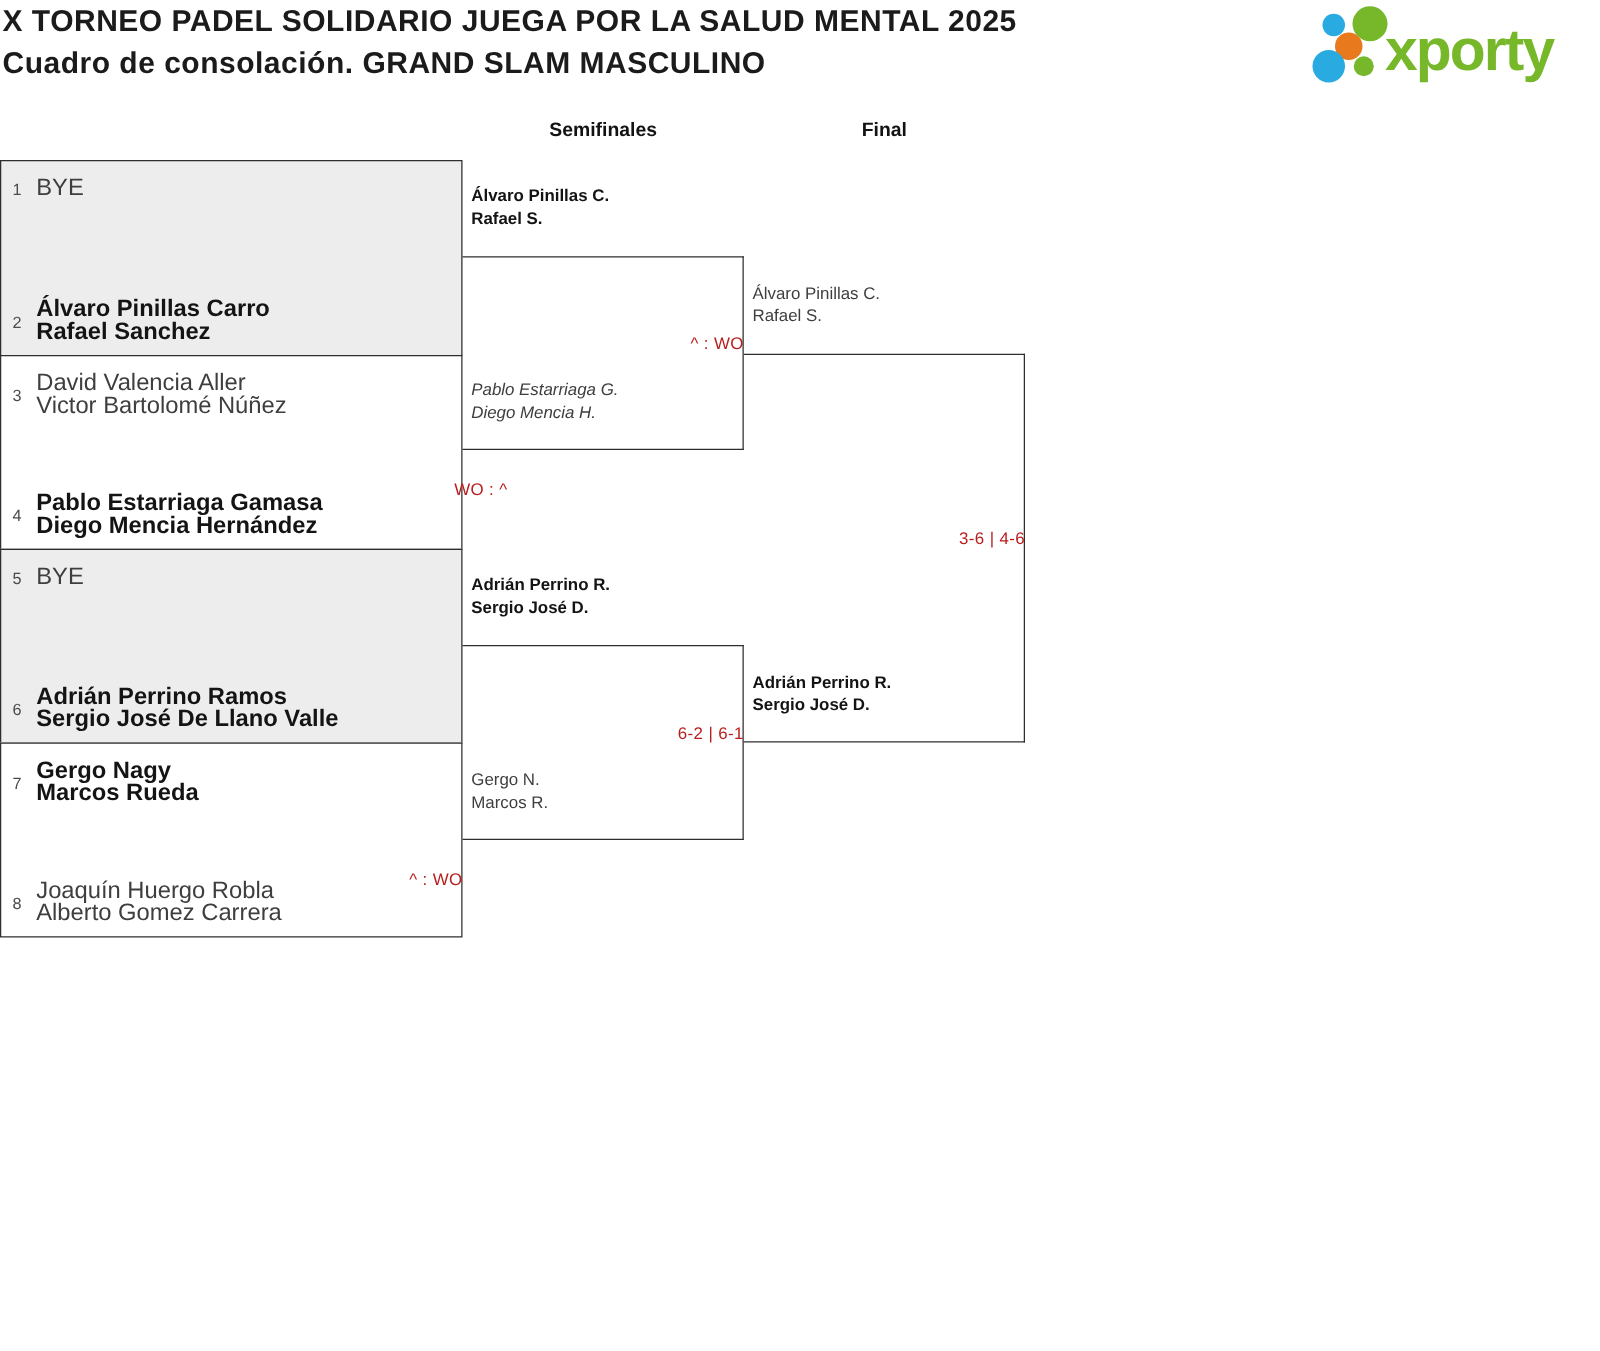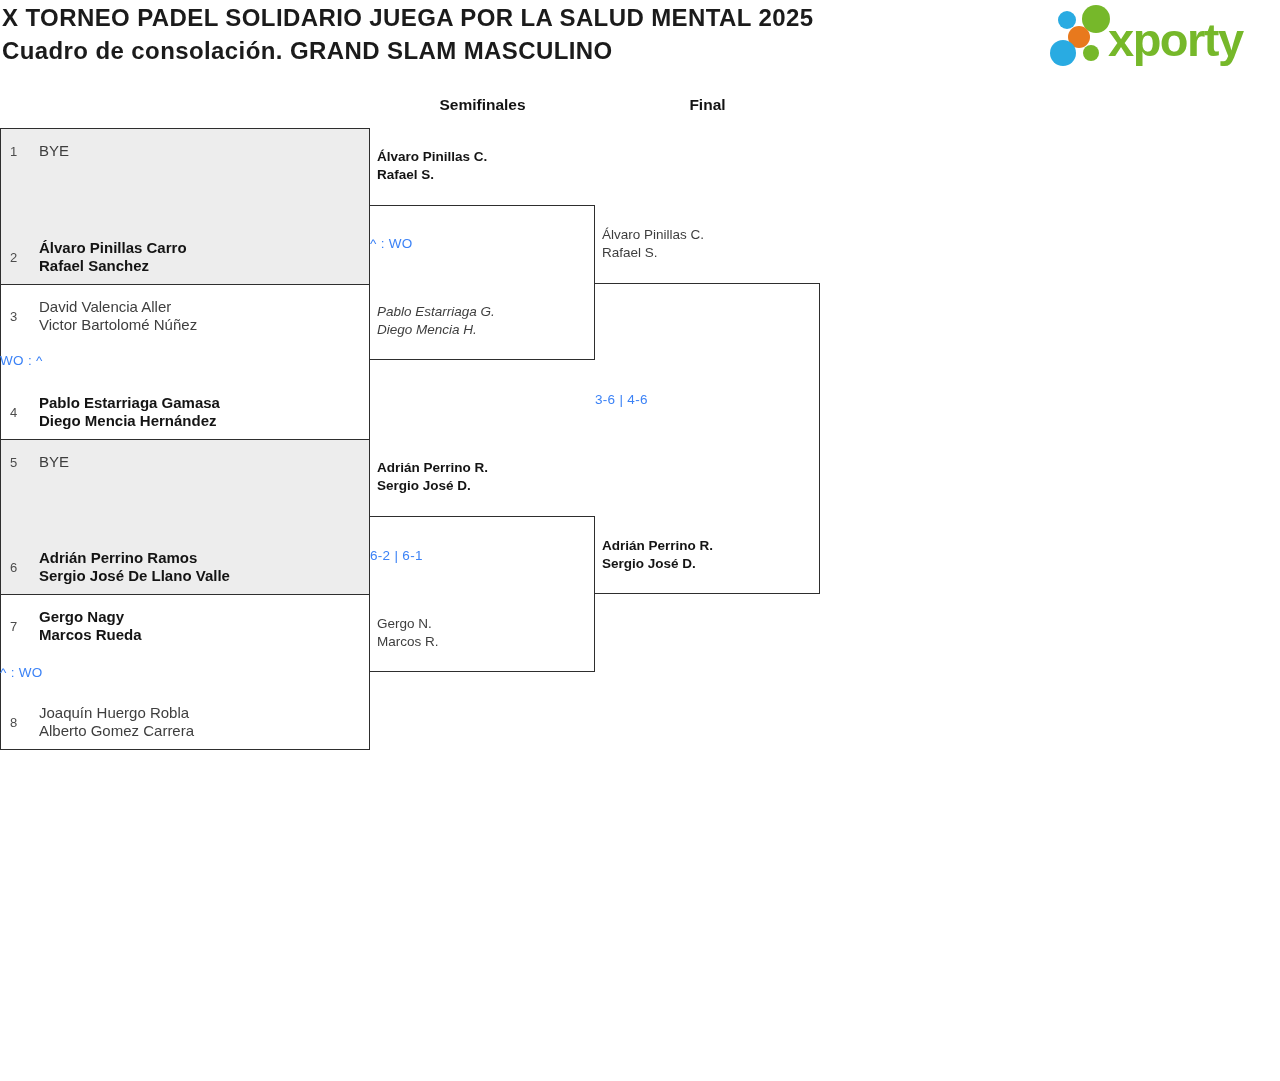--- a/index.html
+++ b/index.html
@@ -34,38 +34,38 @@
   }
   .qf-block.gray{background:var(--block_bg,#EDEDED);}
   .qf1{top:128px;height:157px;}
   .qf2{top:284px;height:156px;}
   .qf3{top:439px;height:156px;}
   .qf4{top:594px;height:156px;}
   .prow{position:absolute;left:9px;right:6px;display:flex;gap:8px;}
   .prow.toprow{top:13px;}
   .prow.botrow{bottom:9px;}
   .seed{min-width:11px;font-size:13px;color:#4c4c4c;align-self:center;}
-  .names{font-size:15px;line-height:18px;color:#3e3e3e;margin-left:10px;}
+  .names{font-size:19px;line-height:18px;color:#3e3e3e;}
   .names.win{font-weight:700;color:#141414;}
   
   .mbox{position:absolute;box-sizing:border-box;border:1.5px solid var(--line,#2E2E2E);border-left:none;background:transparent;}
   .sf-box1{left:370px;top:205px;width:225px;height:155px;}
   .sf-box2{left:370px;top:516px;width:225px;height:156px;}
   .fin-box{left:595px;top:283px;width:225px;height:311px;}
   
   .lbl{position:absolute;width:214px;font-size:13.5px;line-height:18px;color:#3e3e3e;}
   .lbl.win{font-weight:700;color:#141414;}
   .sf1-top{left:377px;top:148px;}
   .sf1-bot{left:377px;top:303px;font-style:italic;}
   .sf2-top{left:377px;top:459px;}
   .sf2-bot{left:377px;top:615px;}
   .fin-top{left:602px;top:226px;}
   .fin-bot{left:602px;top:537px;}
   
-  .score{position:absolute;text-align:left;font-size:13.5px;color:#3b82f6;letter-spacing:.3px;}
+  .score{position:absolute;text-align:right;font-size:13.5px;color:#b91c1c;letter-spacing:.3px;margin-top:31px;}
   .qf2-score{left:0;width:406px;top:353px;}
   .qf4-score{left:0;width:370px;top:665px;}
   .sf1-score{left:370px;width:225px;top:236px;}
   .sf2-score{left:370px;width:225px;top:548px;}
   .fin-score{left:595px;width:225px;top:392px;}
 </style>
 </head>
 <body>
 
 <div class="page">

